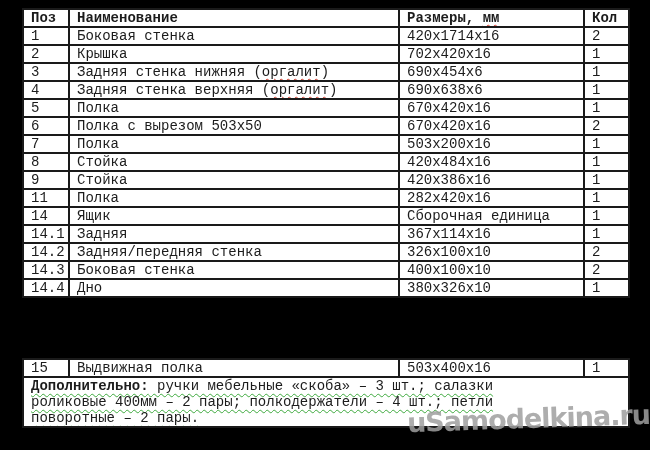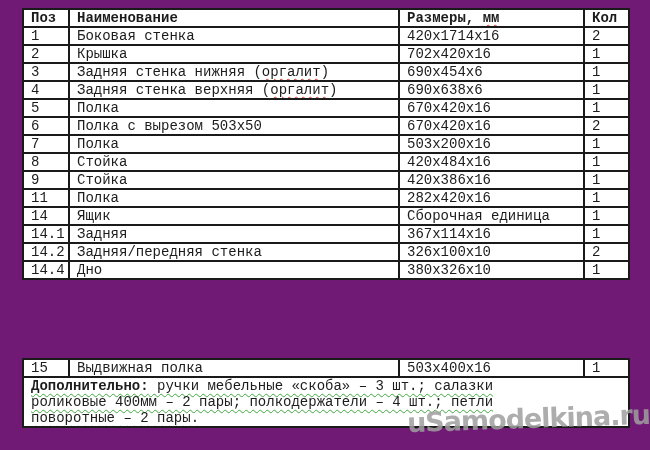--- a/index.html
+++ b/index.html
@@ -4,21 +4,21 @@
 <style>
   html, body {
     margin: 0;
     padding: 0;
     background: #ffffff;
   }
   .page {
     position: relative;
     width: 650px;
     height: 450px;
-    background: #701a75;
+    background: #000000;
     overflow: hidden;
     font-family: "Liberation Mono", "DejaVu Sans Mono", monospace;
     color: #1c1c1c;
   }
   table.parts {
     position: absolute;
     left: 22px;
     border-collapse: collapse;
     table-layout: fixed;
     width: 606px;
@@ -170,20 +170,26 @@
           <td>367x114x16</td>
           <td>1</td>
         </tr>
         <tr>
           <td class="pos-cell">14.2</td>
           <td><span>Задняя/передняя стенка</span></td>
           <td>326x100x10</td>
           <td>2</td>
         </tr>
         <tr>
+          <td class="pos-cell">14.3</td>
+          <td><span>Боковая стенка</span></td>
+          <td>400x100x10</td>
+          <td>2</td>
+        </tr>
+        <tr>
           <td class="pos-cell">14.4</td>
           <td><span>Дно</span></td>
           <td>380x326x10</td>
           <td>1</td>
         </tr>
       </tbody>
   </table>
 
   <table class="parts" id="extra-table">
     <colgroup>

